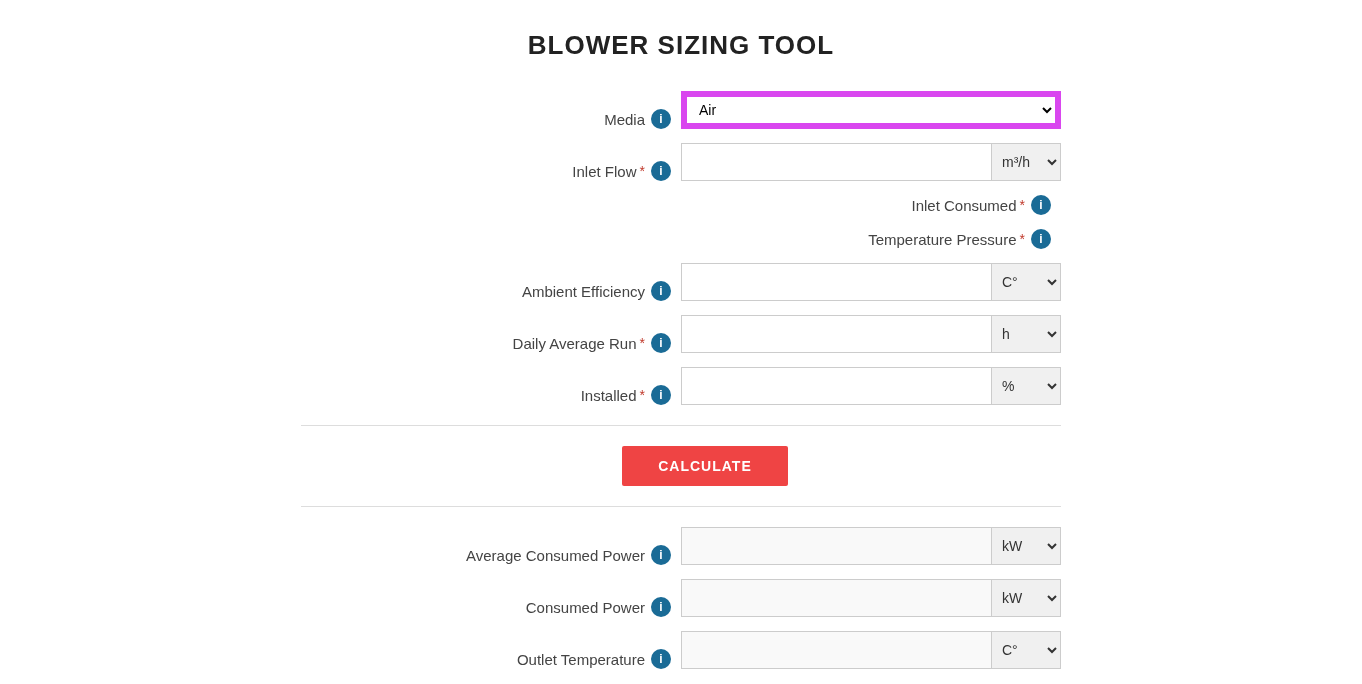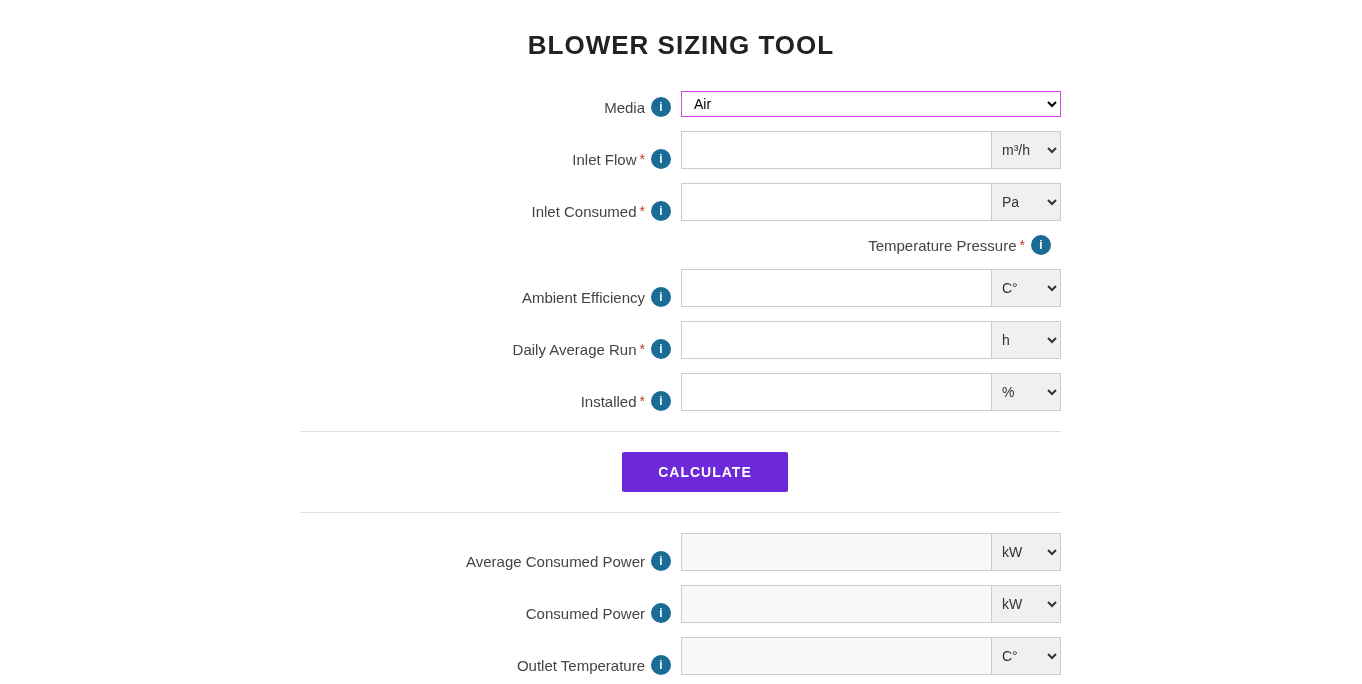--- a/index.html
+++ b/index.html
@@ -98,43 +98,43 @@
       padding: 1px 6px;
       font-size: 14px;
       cursor: pointer;
       outline: none;
       min-width: 70px;
       color: #333;
     }
 
     .media-select {
       width: 380px;
-      height: 26px;
-      border: 1px solid #d946ef;
+      height: 38px;
+      border: 6px solid #d946ef;
       padding: 0 8px;
       font-size: 14px;
       outline: none;
       background: #fff;
       cursor: pointer;
     }
 
     .divider {
       border: none;
       border-top: 1px solid #ddd;
       margin: 20px 0;
     }
 
     .calculate-row {
       display: flex;
       justify-content: center;
       margin: 20px 0;
     }
 
     .calculate-btn {
-      background: #6d28d9;
+      background: #ef4444;
       color: #fff;
       border: none;
       padding: 12px 36px;
       font-size: 14px;
       font-weight: 700;
       letter-spacing: 1px;
       cursor: pointer;
       border-radius: 2px;
       margin-left: 48px;
     }
@@ -186,28 +186,20 @@
         </select>
       </div>
     </div>
 
     <div class="form-row">
       <div class="field-label">
         <span>Inlet Consumed</span>
         <span class="required-star">*</span>
         <span class="info-icon">i</span>
       </div>
-      <div class="field-input-group">
-        <input type="text" class="field-input" value="" style="">
-        <select class="field-select">
-          <option>Pa</option>
-          <option>mbar</option>
-          <option>bar</option>
-        </select>
-      </div>
     </div>
 
     <div class="form-row">
       <div class="field-label">
         <span>Temperature Pressure</span>
         <span class="required-star">*</span>
         <span class="info-icon">i</span>
       </div>
     </div>
 

